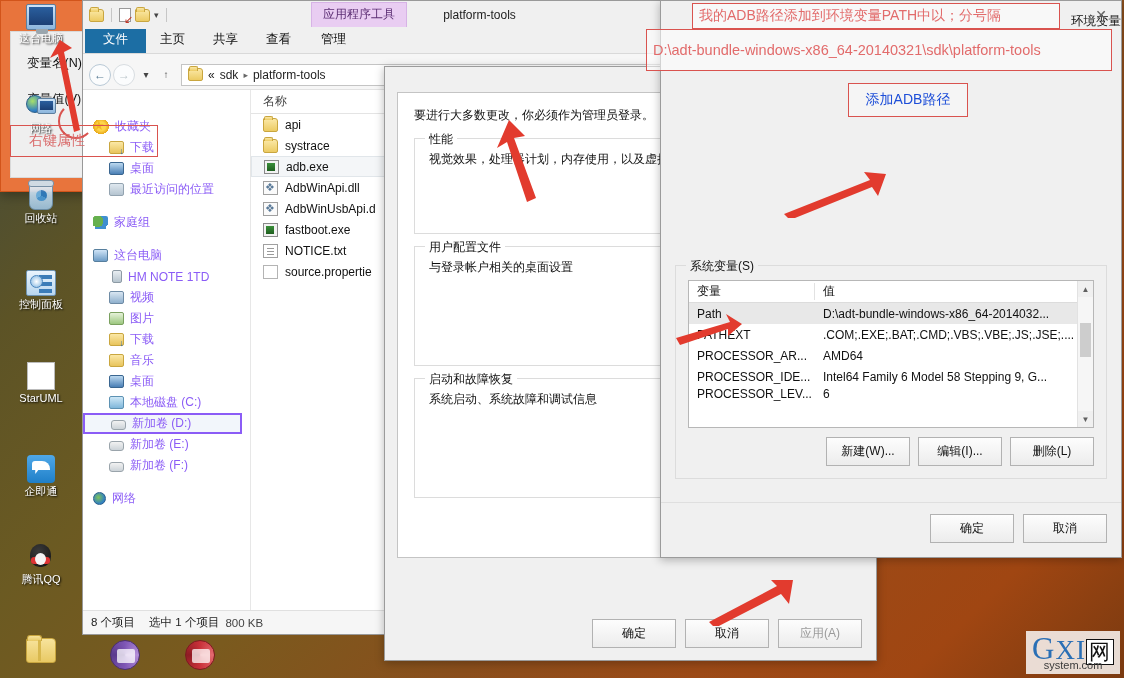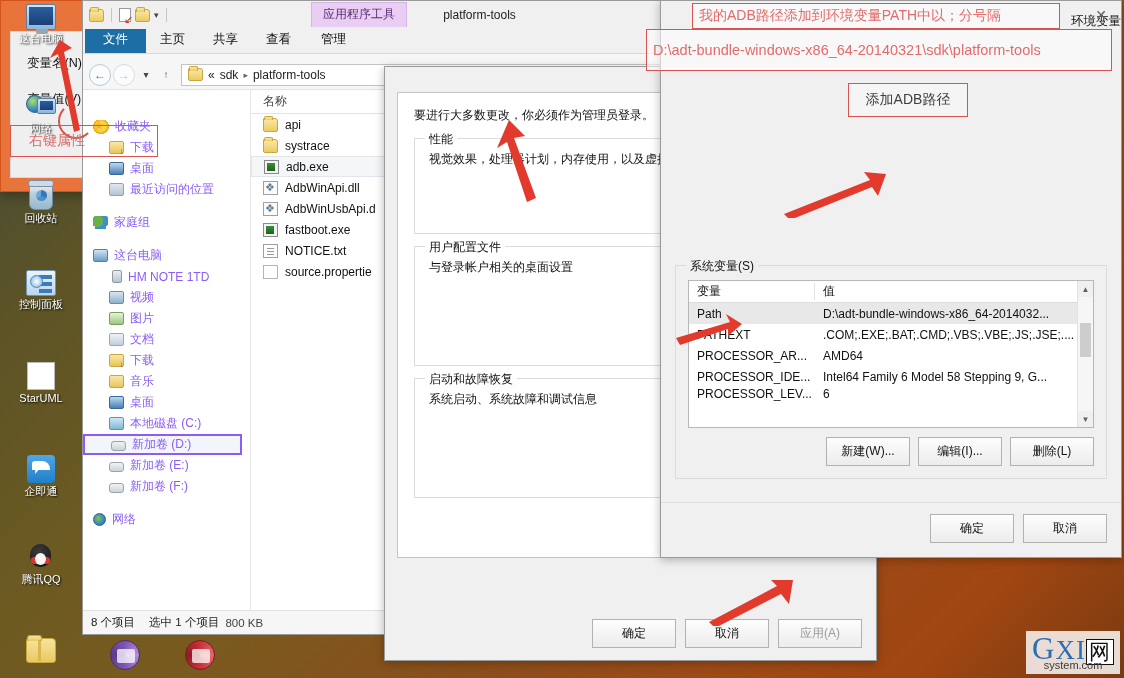--- a/index.html
+++ b/index.html
@@ -519,21 +519,21 @@
     position: absolute; border: 1px solid #d9534f; color: #e26b6b;
     font-size: 14px; background: rgba(255,255,255,.55);
     display: flex; align-items: center; padding: 0 6px;
     z-index: 20; white-space: nowrap;
   }
   #an-top { left: 692px; top: 3px; width: 368px; height: 26px; }
   #an-path { left: 646px; top: 29px; width: 466px; height: 42px; font-size: 14.5px; }
   #an-add {
     left: 848px; top: 83px; width: 120px; height: 34px;
     justify-content: center; background: rgba(255,255,255,.35);
-    color: #404040; font-size: 14px;
+    color: #1d4ed8; font-size: 14px;
   }
   #an-prop {
     left: 10px; top: 125px; width: 148px; height: 32px;
     color: #d96a6a; background: transparent; font-size: 14px;
     padding-left: 18px;
   }
   .circle-annot {
     position: absolute; left: 58px; top: 103px; width: 36px; height: 36px;
     border: 2px solid #d9534f; border-radius: 50%; z-index: 19;
     border-right-color: transparent; border-top-color: transparent;
@@ -717,24 +717,20 @@
         <span class="ni-ico ig-phone"></span>
         <span>HM NOTE 1TD</span>
       </div>
       <div class="nav-item lvl1">
         <span class="ni-ico ig-vid"></span>
         <span>视频</span>
       </div>
       <div class="nav-item lvl1">
         <span class="ni-ico ig-pic"></span>
         <span>图片</span>
-      </div>
-      <div class="nav-item lvl1">
-        <span class="ni-ico ig-doc"></span>
-        <span>文档</span>
       </div>
       <div class="nav-item lvl1">
         <span class="ni-ico ig-dl"></span>
         <span>下载</span>
       </div>
       <div class="nav-item lvl1">
         <span class="ni-ico ig-mus"></span>
         <span>音乐</span>
       </div>
       <div class="nav-item lvl1">

